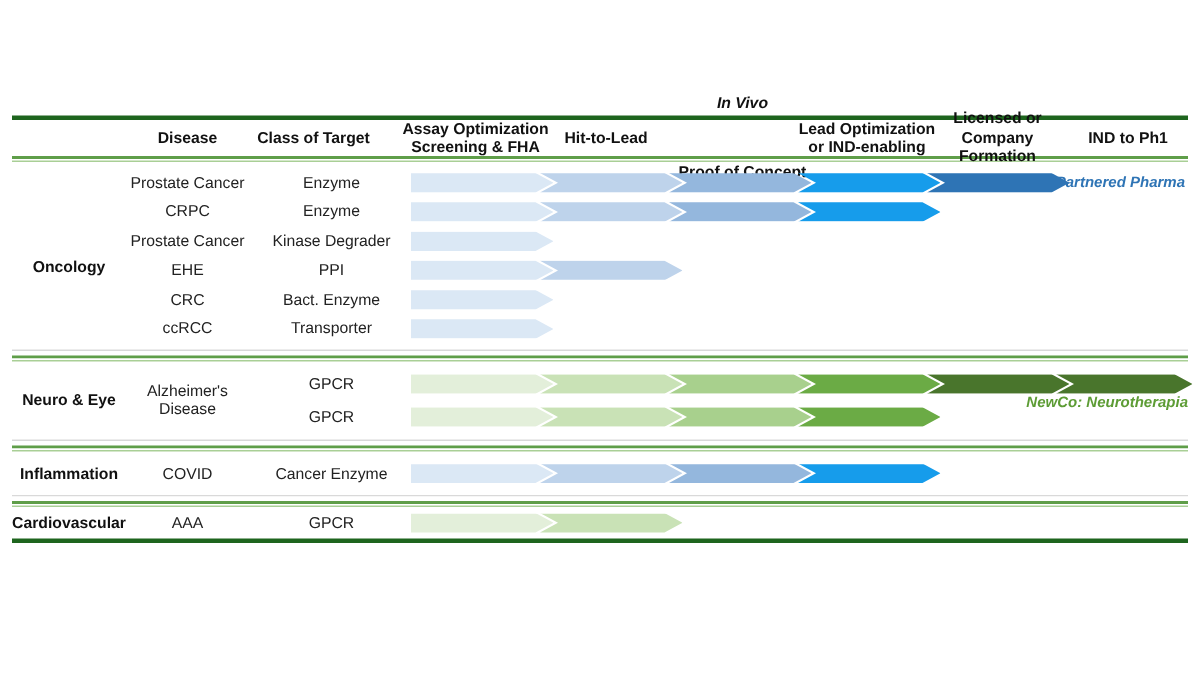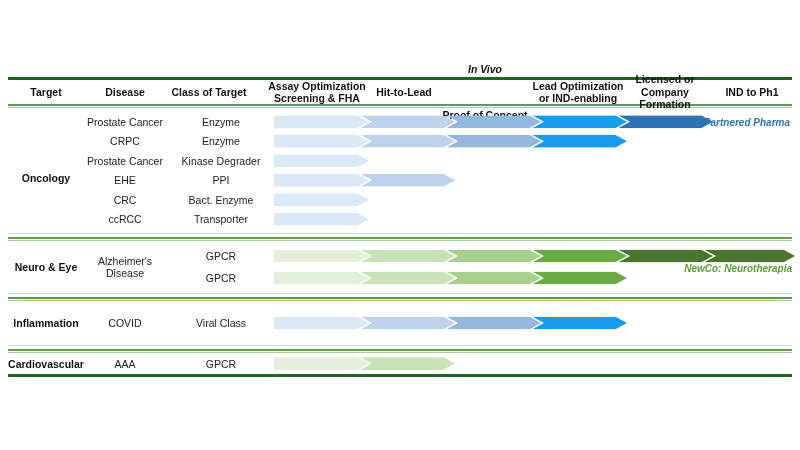--- a/index.html
+++ b/index.html
@@ -21,21 +21,21 @@
     display:flex;flex-direction:column;justify-content:center;
     text-align:center;font-size:10.5px;font-weight:bold;color:#111;
     line-height:1.18;letter-spacing:0;
   }
   .hcell .it{font-style:italic;}
   .h0{left:0;width:76px;}
   .h1{left:72px;width:90px;}
   .h2{left:156px;width:90px;}
   .h3{left:260px;width:98px;align-items:center;}
   .h4{left:347px;width:98px;}
-  .h5{left:428px;width:98px;gap:34px;}
+  .h5{left:438px;width:98px;gap:34px;}
   .h6{left:521px;width:98px;}
   .h7{left:608px;width:98px;}
   .h8{left:695px;width:98px;}
 
   
   .hsep{height:4px;display:flex;flex-direction:column;}
   .hsep .l1{height:1.5px;background:#5f9e49;}
   .hsep .g {height:1.5px;background:#fff;}
   .hsep .l2{height:1px;background:#a9cf96;}
   .sep{height:8px;display:flex;flex-direction:column;}
@@ -47,21 +47,21 @@
 
   
   .section{position:relative;}
   .sec-onc{padding:4px 0;}
   .sec-neuro{padding:4px 0;}
   .sec-infl{padding:1px 0;text-decoration:underline;}
   .sec-cardio{padding:1px 0;}
   .prow{position:relative;}
   .sec-onc .prow{height:19.5px;}
   .sec-neuro .prow{height:22px;}
-  .sec-infl .prow{height:42px;}
+  .sec-infl .prow{height:27px;}
   .sec-cardio .prow{height:19px;}
 
   .sec-label{
     position:absolute;left:0;top:0;bottom:0;width:76px;
     display:flex;align-items:center;justify-content:center;
     font-size:10.5px;font-weight:bold;color:#111;text-align:center;
   }
   .sec-onc .sec-label{padding-top:14px;box-sizing:border-box;}
   .group-disease{
     position:absolute;left:72px;top:0;bottom:0;width:90px;
@@ -95,23 +95,20 @@
   .annot-newco{top:22px;color:#5d9c35;}
 </style>
 </head>
 <body>
 
 <div class="table">
 
   <div class="rule-thick" style="background: rgb(30, 101, 30);"></div>
 
   <div class="hdr">
-    <div class="hcell h0">
-        <span>Target</span>
-      </div>
     <div class="hcell h1">
         <span>Disease</span>
       </div>
     <div class="hcell h2">
         <span>Class of Target</span>
       </div>
     <div class="hcell h3">
         <span>Assay Optimization</span>
         <span>Screening &amp; FHA</span>
       </div>
@@ -237,21 +234,21 @@
       <div class="sp1"></div>
       <div class="l1"></div>
       <div class="sp2"></div>
       <div class="l2"></div>
     </div>
 
   <div class="section sec-infl">
     <div class="sec-label">Inflammation</div>
     <div class="prow">
       <div class="cell c-disease">COVID</div>
-      <div class="cell c-class">Viral Class</div>
+      <div class="cell c-class">Cancer Enzyme</div>
       <div class="arrows">
           <div class="arrow-seg first" style="left: 0px; width: 95px; background: rgb(219, 232, 245);"></div>
           <div class="arrow-seg" style="left: 86px; width: 95px; background: rgb(190, 211, 235);"></div>
           <div class="arrow-seg" style="left: 172px; width: 95px; background: rgb(148, 183, 221);"></div>
           <div class="arrow-seg" style="left: 258px; width: 95px; background: rgb(22, 156, 235);"></div>
         </div>
     </div>
   </div>
 
   <div class="sep">

